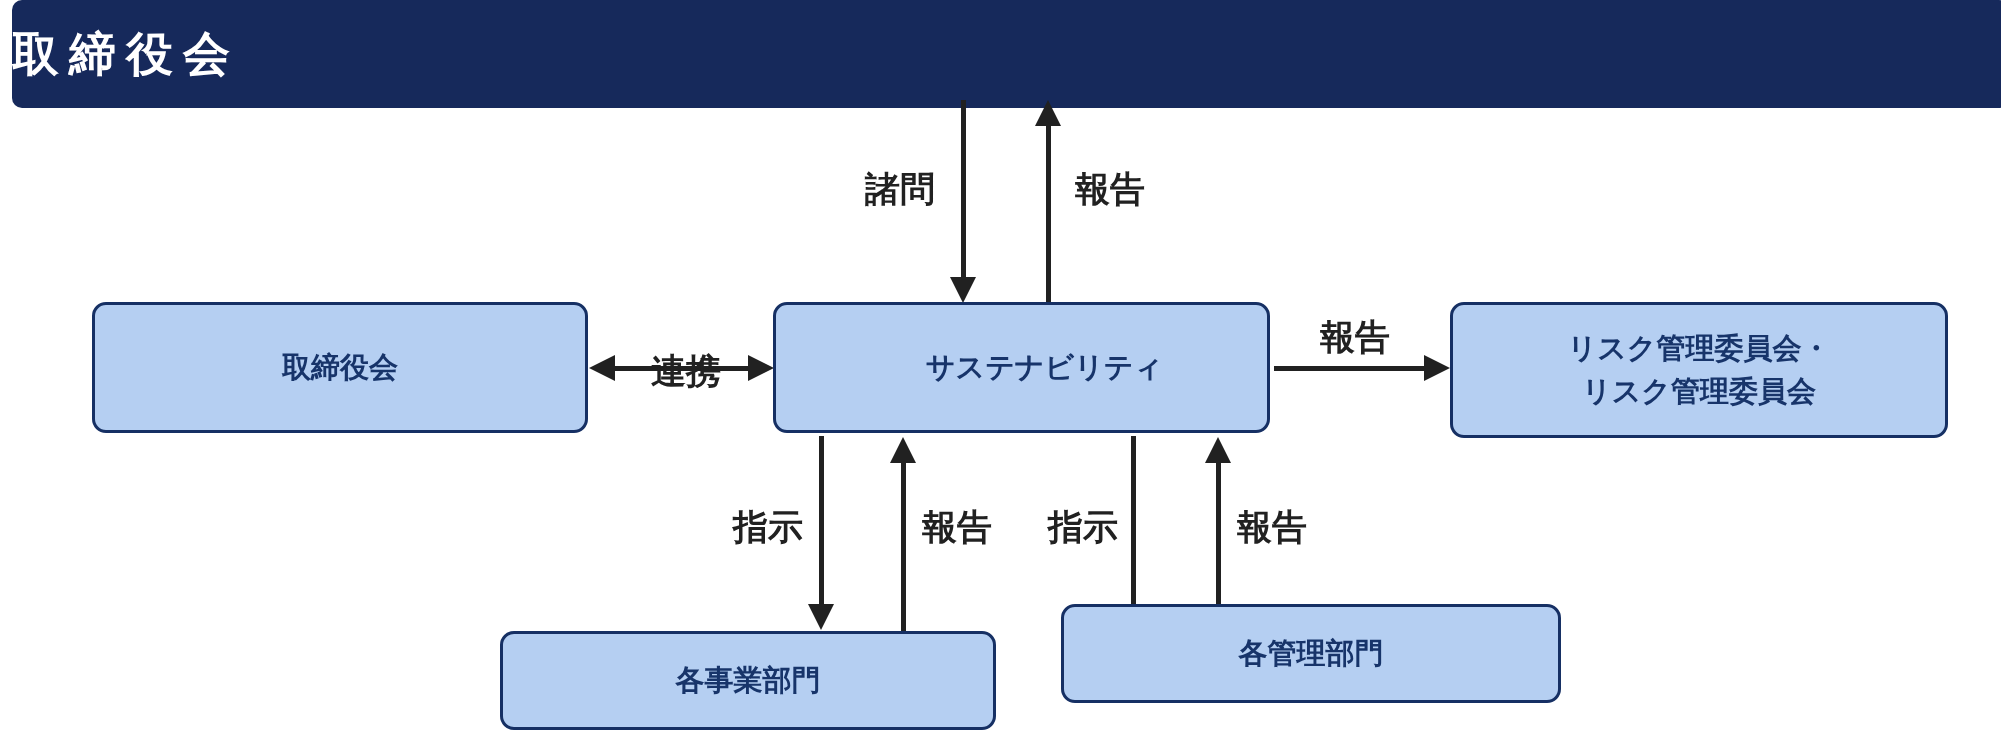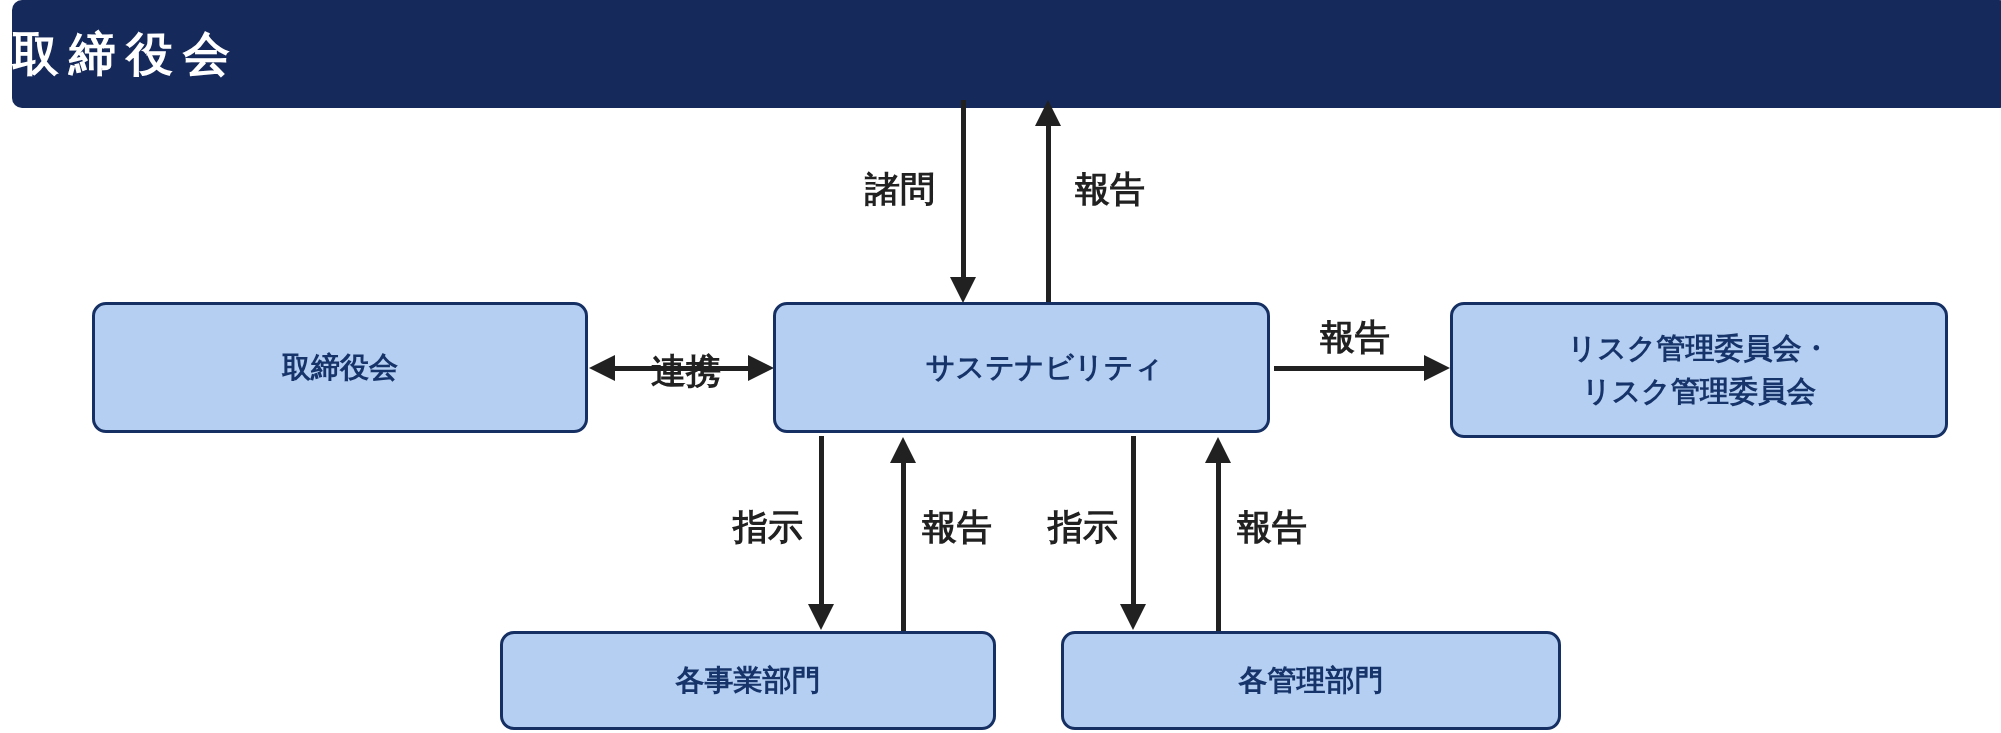--- a/index.html
+++ b/index.html
@@ -31,21 +31,21 @@
     border-radius:14px;
     box-sizing:border-box;
     display:flex; align-items:center; justify-content:center;
     text-align:center;
     color:#17346A; font-weight:bold; font-size:29px; line-height:1.5;
   }
   .n-keiei { left:92px;  top:302px; width:496px; height:131px; }
   .n-sus   { left:773px; top:302px; width:497px; height:131px;padding-left:46px; }
   .n-comp  { left:1450px;top:302px; width:498px; height:136px; }
   .n-biz   { left:500px; top:631px; width:496px; height:99px; }
-  .n-admin { left:1061px;top:631px; width:500px; height:99px; }
+  .n-admin { left:1061px;top:604px; width:500px; height:99px; }
   .node .line { display:block; }
 
   
   .vline { position:absolute; width:5px;  background:#212121; }
   .hline { position:absolute; height:5px; background:#212121; }
   .head-down  { position:absolute; width:0; height:0;
                 border-left:13px solid transparent; border-right:13px solid transparent;
                 border-top:26px solid #212121; }
   .head-up    { position:absolute; width:0; height:0;
                 border-left:13px solid transparent; border-right:13px solid transparent;

